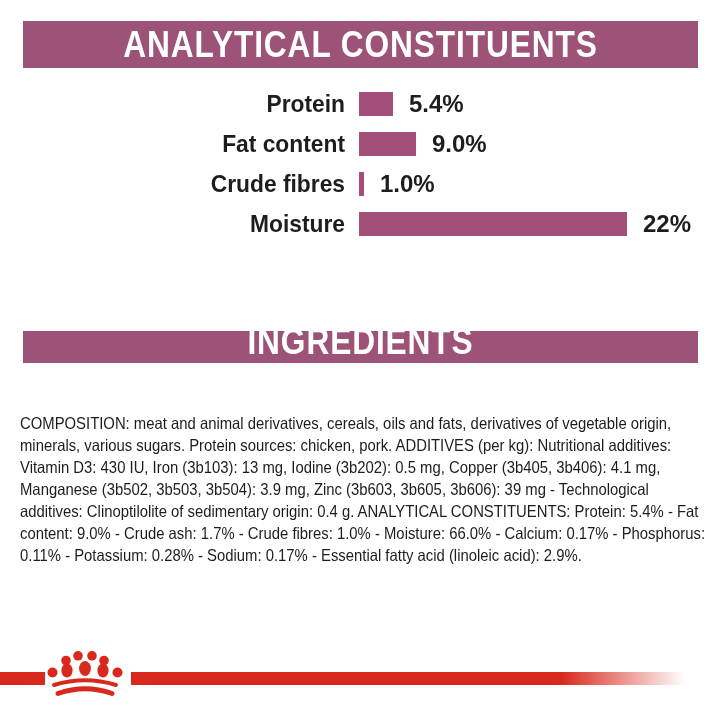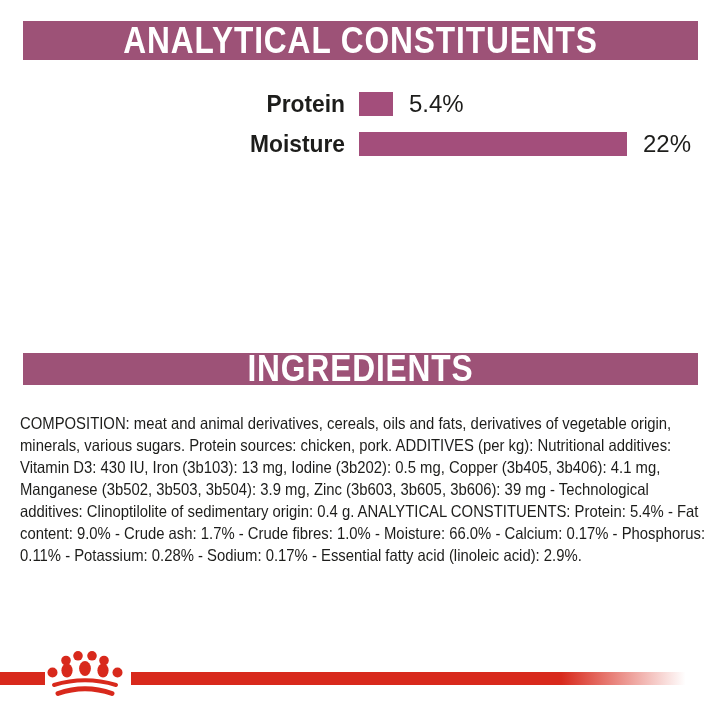--- a/index.html
+++ b/index.html
@@ -22,22 +22,22 @@
     color: #ffffff;
     display: flex; align-items: center; justify-content: center;
   }
   .header-bar .hdr-text {
     font-weight: bold;
     font-size: 36px;
     letter-spacing: 1px;
     white-space: nowrap;
     transform: scaleX(0.88);
   }
-  .bar-analytical { top: 21px; height: 39px; }
-  .bar-ingredients { top: 353px; height: 32px; }
+  .bar-analytical { top: 21px; height: 47px; }
+  .bar-ingredients { top: 331px; height: 32px; align-items: flex-end; }
 
   .chart {
     position: absolute;
     top: 84px; left: 0; width: 720px;
   }
   .chart-row {
     display: flex; align-items: center;
     height: 40px;
   }
   .chart-label {
@@ -50,21 +50,21 @@
     transform: scaleX(0.95);
     transform-origin: right center;
   }
   .chart-bar {
     height: 24px;
     margin-left: 14px;
     flex: 0 0 auto;
   }
   .chart-value {
     margin-left: 16px;
-    font-weight: normal;
+    font-weight: bold;
     font-size: 24px;
     color: #1d1d1b;
     white-space: nowrap;
   }
 
   .body-text {
     position: absolute;
     top: 412px; left: 20px;
     width: 764px;
     margin: 0;
@@ -99,20 +99,30 @@
     <span class="hdr-text">ANALYTICAL CONSTITUENTS</span>
   </div>
 
   <div class="chart" id="chart">
       <div class="chart-row">
         <div class="chart-label">Protein</div>
         <div class="chart-bar" style="width: 34px; background: rgb(163, 78, 123);"></div>
         <div class="chart-value">5.4%</div>
       </div>
       <div class="chart-row">
+        <div class="chart-label">Fat content</div>
+        <div class="chart-bar" style="width: 57px; background: rgb(163, 78, 123);"></div>
+        <div class="chart-value">9.0%</div>
+      </div>
+      <div class="chart-row">
+        <div class="chart-label">Crude fibres</div>
+        <div class="chart-bar" style="width: 5px; background: rgb(163, 78, 123);"></div>
+        <div class="chart-value">1.0%</div>
+      </div>
+      <div class="chart-row">
         <div class="chart-label">Moisture</div>
         <div class="chart-bar" style="width: 268px; background: rgb(163, 78, 123);"></div>
         <div class="chart-value">22%</div>
       </div>
     </div>
 
   <div class="header-bar bar-ingredients">
     <span class="hdr-text">INGREDIENTS</span>
   </div>
 

